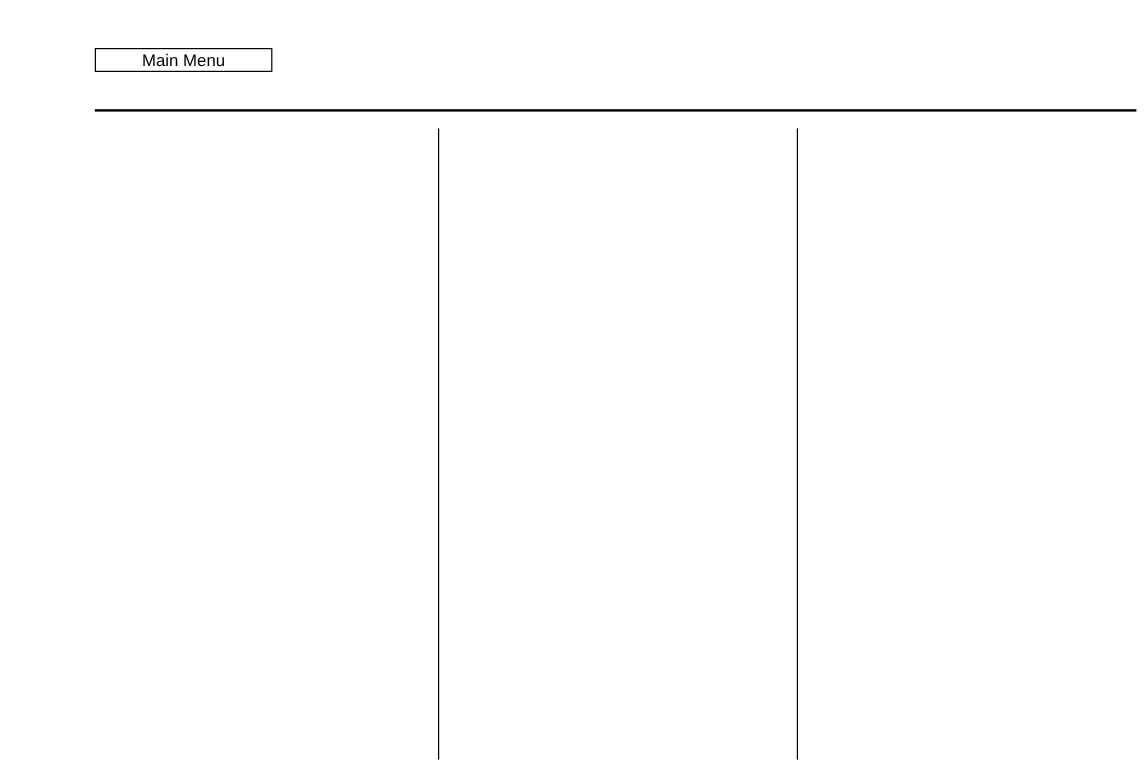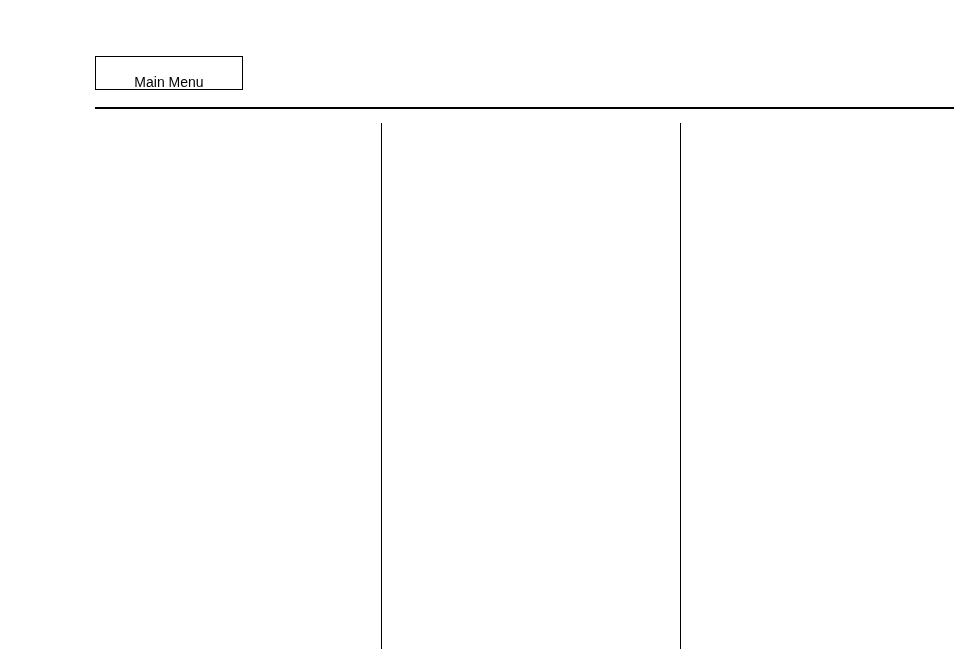--- a/index.html
+++ b/index.html
@@ -1,17 +1,17 @@
 <!DOCTYPE html>
 <html><head>
   <meta charset="utf-8">
   <style>
     * {
       margin: 12px;
-      padding: 16px;
+      padding: 0;
       box-sizing: border-box;
     }
     body {
       font-family: Arial, Helvetica, sans-serif;
       background: #ffffff;
       width: 954px;
       height: 652px;
       position: relative;
     }
     .main-menu-button {

